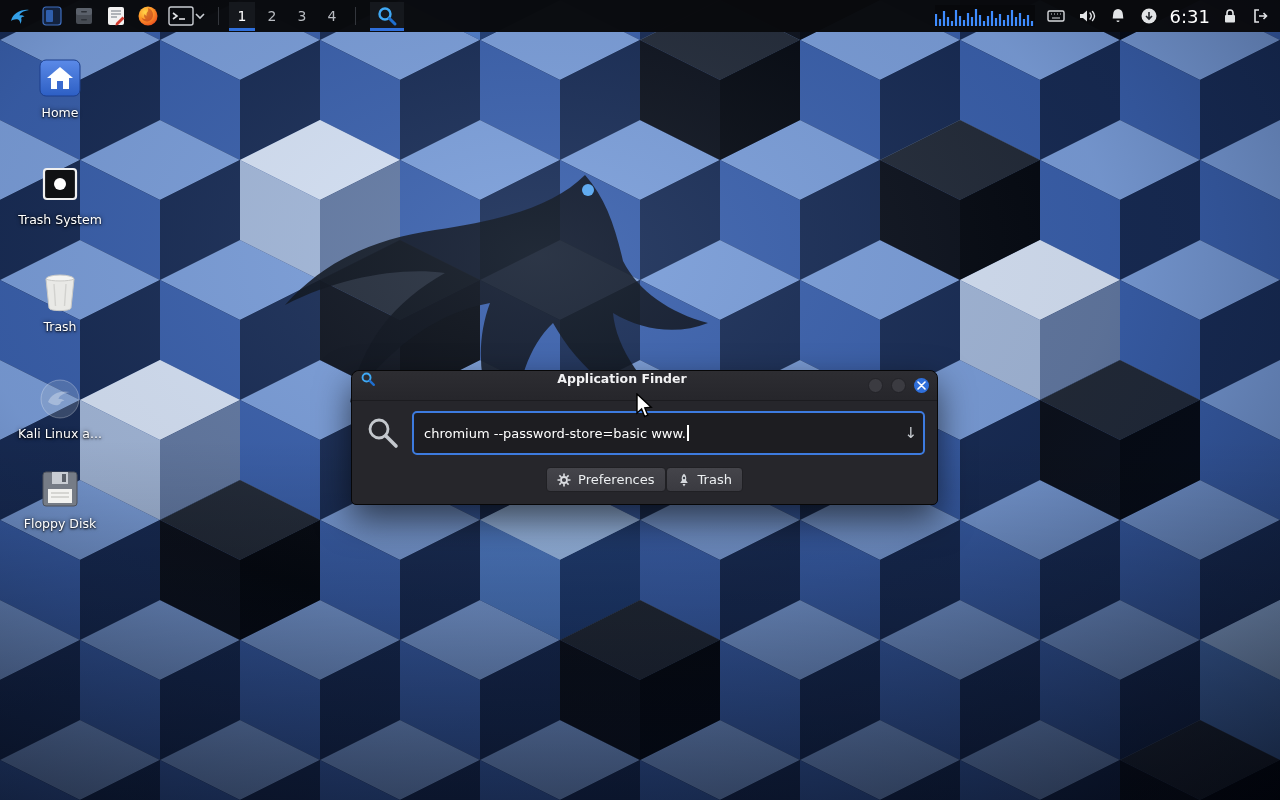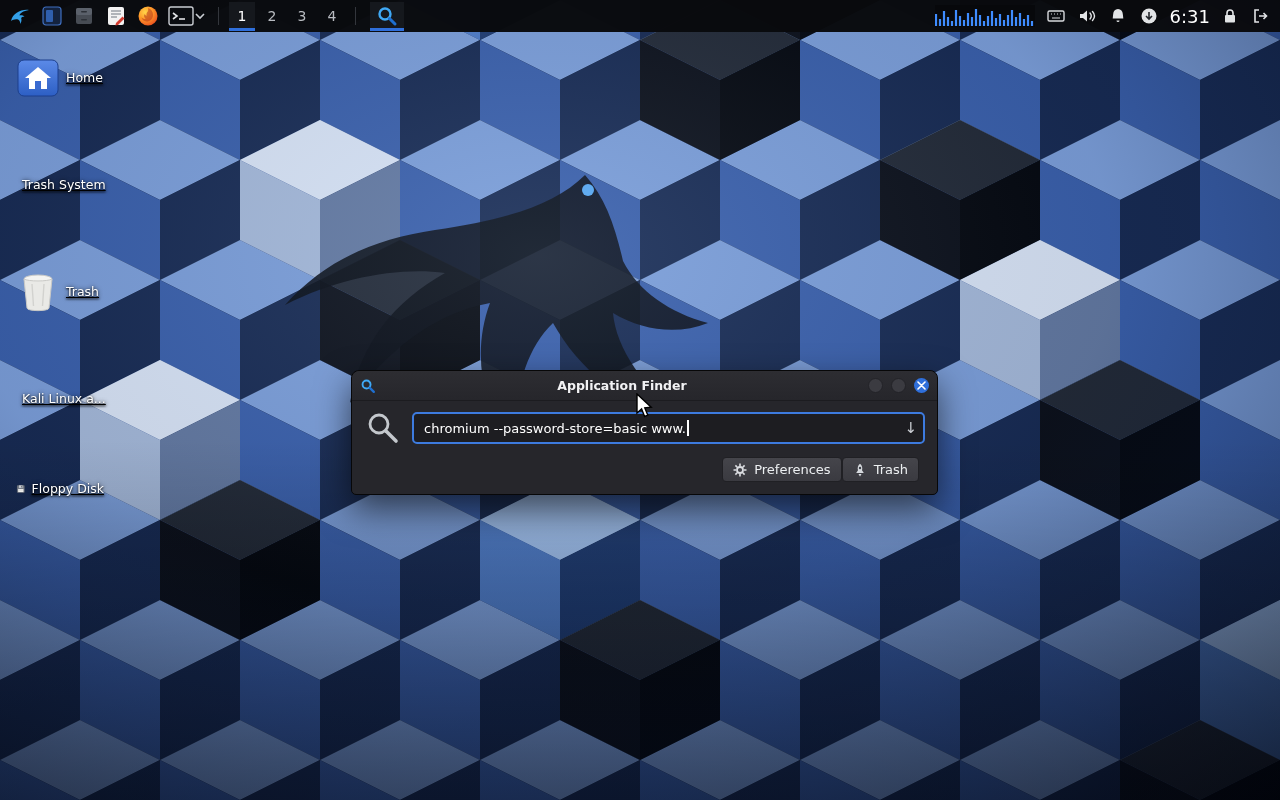--- a/index.html
+++ b/index.html
@@ -17,48 +17,48 @@
   .sep { width:1px; height:18px; background:#33363c; margin:0 6px; }
   .ws { width:26px; height:29px; display:flex; align-items:center; justify-content:center;
         font-size:14px; color:#b9bcc1; border-bottom:3px solid transparent; padding-top:3px; cursor:pointer; }
   .ws.active { color:#fff; border-bottom-color:#2f6fdb; background:#15181d; }
   .winbtn { height:29px; padding:0 6px; padding-top:3px; display:flex; align-items:center;
             border-bottom:3px solid #2f6fdb; background:#15181d; margin-left:4px; cursor:pointer; }
   .p-right { margin-left:auto; display:flex; align-items:center; gap:11px; padding-right:4px; }
   .clock { font-size:18px; color:#ffffff; }
 
   
-  .dicon { position:absolute; left:16px; width:88px; display:flex; flex-direction:row;
-           align-items:center; gap:6px; z-index:5; cursor:pointer;text-decoration:underline; }
+  .dicon { position:absolute; left:16px; width:88px; display:flex; flex-direction:column;
+           align-items:center; gap:6px; z-index:5; cursor:pointer; }
   .dicon .lbl { font-size:12.5px; color:#fff; text-align:center; line-height:1.15;
                 max-width:88px; white-space:nowrap;
                 text-shadow:0 1px 2px rgba(0,0,0,.95), 0 0 4px rgba(0,0,0,.7); }
 
   
   .finder { position:absolute; left:351px; top:370px; width:587px; background:#26262b;
             border:1px solid #070708; border-radius:8px 8px 5px 5px;
             box-shadow:0 14px 34px rgba(0,0,0,.6); z-index:40; }
-  .titlebar { height:30px; display:flex; align-items:center; padding:0 8px; gap:6px;
+  .titlebar { height:30px; display:flex; padding:0 8px; gap:6px;
               background:linear-gradient(#2d2d32,#26262b); border-radius:8px 8px 0 0;
               border-bottom:1px solid #1c1c20; }
   .t-title { flex:1; text-align:center; font-size:12.5px; font-weight:bold; color:#f2f2f4; }
   .t-btns { display:flex; gap:8px; align-items:center; }
   .tb { width:15px; height:15px; border-radius:50%; display:flex; align-items:center;
         justify-content:center; cursor:pointer; }
   .tb.plain { background:#3b3b41; border:1px solid #232328; }
   .tb.close { background:#2f6fdb; }
   .f-body { display:flex; align-items:center; gap:12px; padding:10px 12px 8px 14px; }
-  .textbox { flex:1; height:32px; background:#1d1d21; border:2px solid #3d7bdf; border-radius:5px;
+  .textbox { flex:1; height:44px; background:#1d1d21; border:2px solid #3d7bdf; border-radius:5px;
              display:flex; align-items:center; padding:0 26px 0 10px; position:relative;
              color:#fff; font-size:13px; cursor:text; }
   .tb-text { white-space:nowrap; overflow:hidden; }
   .caret { width:1.5px; height:16px; background:#fff; margin-left:1px; flex:none; }
   .dd-arrow { position:absolute; right:6px; top:50%; transform:translateY(-50%);
               font-size:15px; color:#c9cdd2; line-height:1; cursor:pointer; }
-  .f-actions { display:flex; justify-content:flex-end; padding:4px 18px 12px; }
+  .f-actions { display:flex; justify-content:center; padding:4px 18px 12px; }
   .gbtn { display:flex; align-items:center; gap:7px;
           background:linear-gradient(#45454b,#3a3a40); border:1px solid #202024;
           border-radius:4px; color:#eceff1; font-size:13px; padding:4px 10px;
           font-family:inherit; cursor:pointer; }
 
   .cursor { position:absolute; left:633px; top:393px; z-index:99; pointer-events:none; }
 </style>
 </head>
 <body>
 

